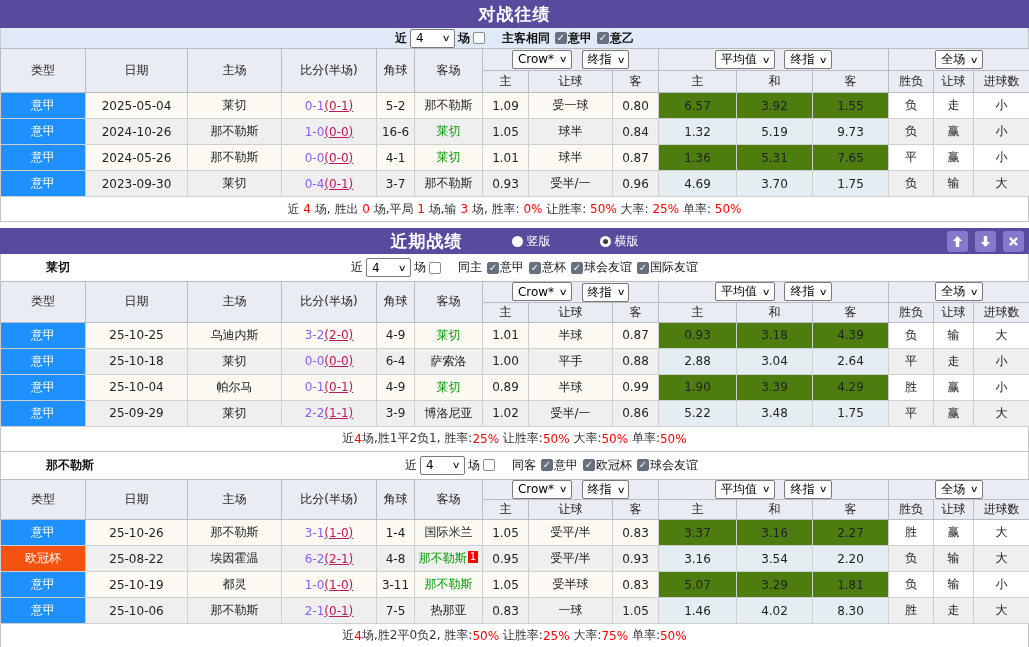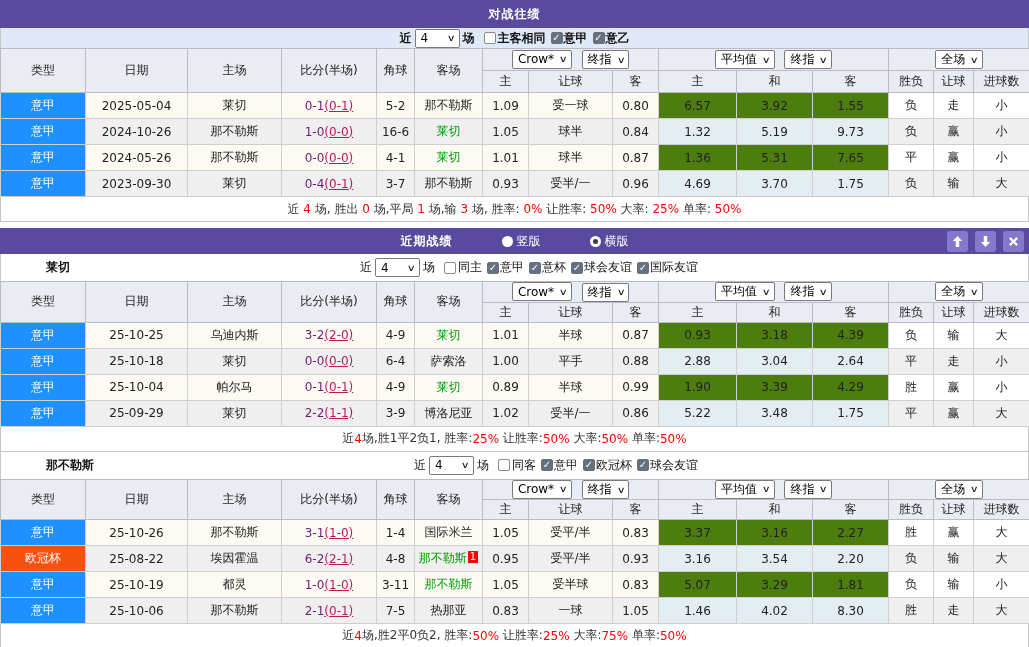--- a/index.html
+++ b/index.html
@@ -1,38 +1,38 @@
 <!DOCTYPE html>
 <html><head>
 <meta charset="utf-8">
 <style>
   html,body{margin:0;padding:0;background:#fff;}
   .page{width:1029px;font-family:"DejaVu Sans","Liberation Sans",sans-serif;font-size:12px;color:#222;}
 
   
   .bar{height:28px;background:#594a9e;display:flex;align-items:center;justify-content:center;position:relative;}
   .bar2{height:26px;}
-  .bar-title{color:#fff;font-weight:bold;font-size:12px;letter-spacing:1px;}
+  .bar-title{color:#fff;font-weight:bold;font-size:17px;letter-spacing:1px;}
   .bar-center{display:flex;align-items:center;gap:38px;}
   .radio-l{display:inline-flex;align-items:center;gap:4px;margin-left:11px;cursor:pointer;}
   .radio{width:11px;height:11px;border-radius:50%;background:#fff;display:inline-block;position:relative;}
   .radio.dotted::after{content:"";position:absolute;left:3px;top:3px;width:5px;height:5px;border-radius:50%;background:#3a3a46;}
   .radio-txt{color:#fff;font-size:12px;}
   .bar-btns{position:absolute;right:5px;top:0;height:100%;display:flex;align-items:center;gap:7px;}
   .pbtn{width:21px;height:21px;background:#8479ca;border-radius:3px;display:flex;align-items:center;justify-content:center;cursor:pointer;}
 
   
   .filter{display:flex;align-items:center;gap:3px;}
   .fblue{height:20px;background:#dfe9f8;justify-content:center;border-left:1px solid #c9c9c9;border-right:1px solid #c9c9c9;}
   .fb{font-weight:bold;color:#111;}
   .fn{color:#111;}
   .sel{display:inline-flex;align-items:center;background:#fff;border:1px solid #7a7a7a;border-radius:2px;height:17px;padding:0 4px 0 5px;gap:6px;font-size:12px;color:#000;cursor:pointer;white-space:nowrap;}
   .seln{min-width:34px;justify-content:space-between;}
   .chev{font-size:9px;transform:scaleX(1.35);color:#111;}
-  .cbl{display:inline-flex;align-items:center;gap:2px;margin-left:6px;cursor:pointer;}
+  .cbl{display:inline-flex;align-items:center;gap:17px;margin-left:0;cursor:pointer;}
   .cbl.tight{margin-left:2px;gap:1px;}
   .cb{width:12px;height:12px;border:1px solid #8a8a8a;background:#fff;border-radius:2px;display:inline-flex;align-items:center;justify-content:center;font-size:10px;line-height:10px;box-sizing:border-box;}
   .cb.on{background:#66707e;border-color:#66707e;color:#fff;}
 
   
   .teamrow{height:27px;display:flex;align-items:center;position:relative;border-left:1px solid #c9c9c9;border-right:1px solid #c9c9c9;background:#fff;}
   .teamname{font-weight:bold;margin-left:45px;color:#111;}
   .teamfilter{position:absolute;right:330px;}
 
   
@@ -46,21 +46,21 @@
   .grid td{border:1px solid #cfcfcf;text-align:center;padding:0;height:25px;font-size:12px;color:#222;}
   tr.odd td{background:#fdfaf3;}
   tr.even td{background:#efefef;}
   .grid td.avg{background:#4d7c0f;}
   tr.even td.avg{background:#e3edf2;}
   tr.odd td.res{background:#ffffff;}
   .grid td.league{color:#fff;}
   .grid td.lg-blue{background:#1e90ff;}
   .grid td.lg-orange{background:#f4520e;}
   .green{color:#009900;}
-  .ft{color:#701a75;}
+  .ft{color:#8b5cf6;}
   .ht{color:#be185d;text-decoration:underline;}
   .c-r{color:#e60000;}
   .c-g{color:#009900;}
   .c-b{color:#3a3ad9;}
   .badge1{background:#ff0000;color:#fff;font-size:10px;line-height:12px;padding:0 2px;display:inline-block;vertical-align:2px;margin-left:1px;}
 
   
   .summary{height:25px;display:flex;align-items:center;justify-content:center;font-size:12px;border:1px solid #c4c4c4;border-top:none;box-sizing:border-box;background:#fff;white-space:pre;}
   .summary.last{border-bottom:2px solid #9aa0a8;}
   .sg-k{color:#333;}

